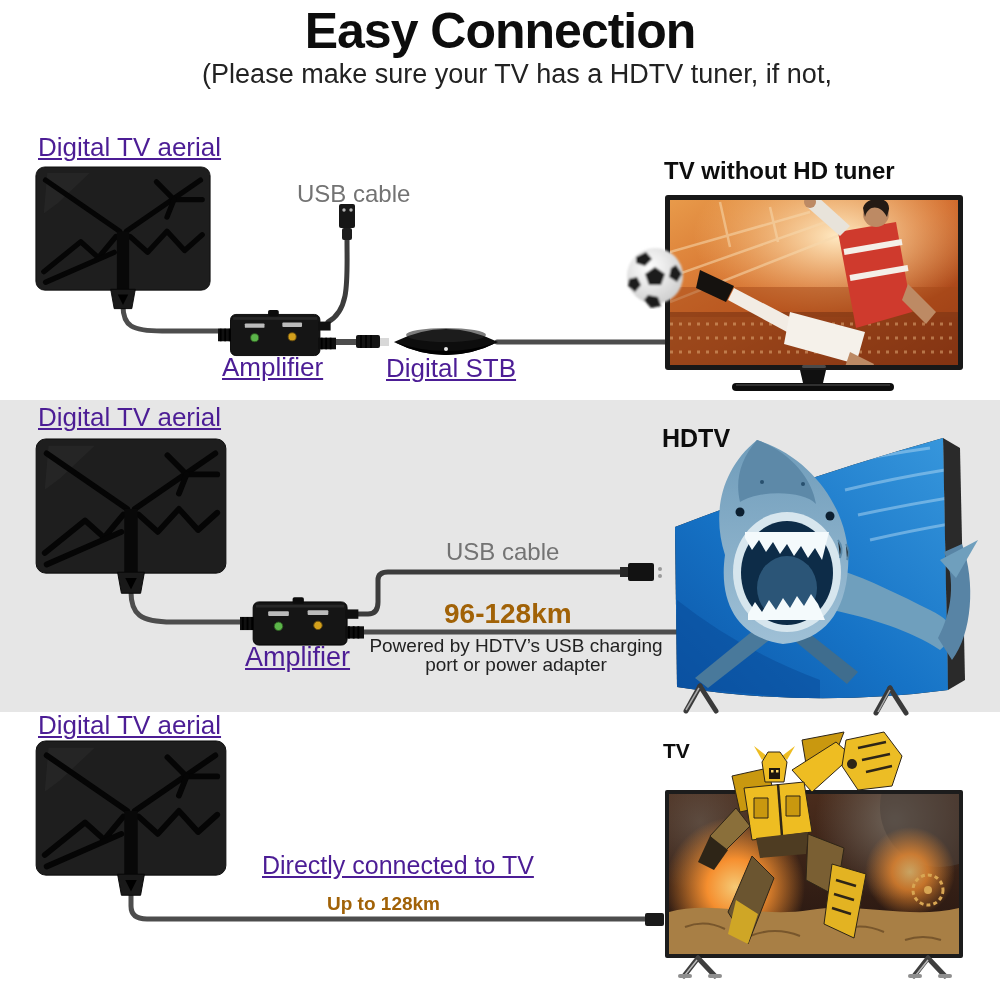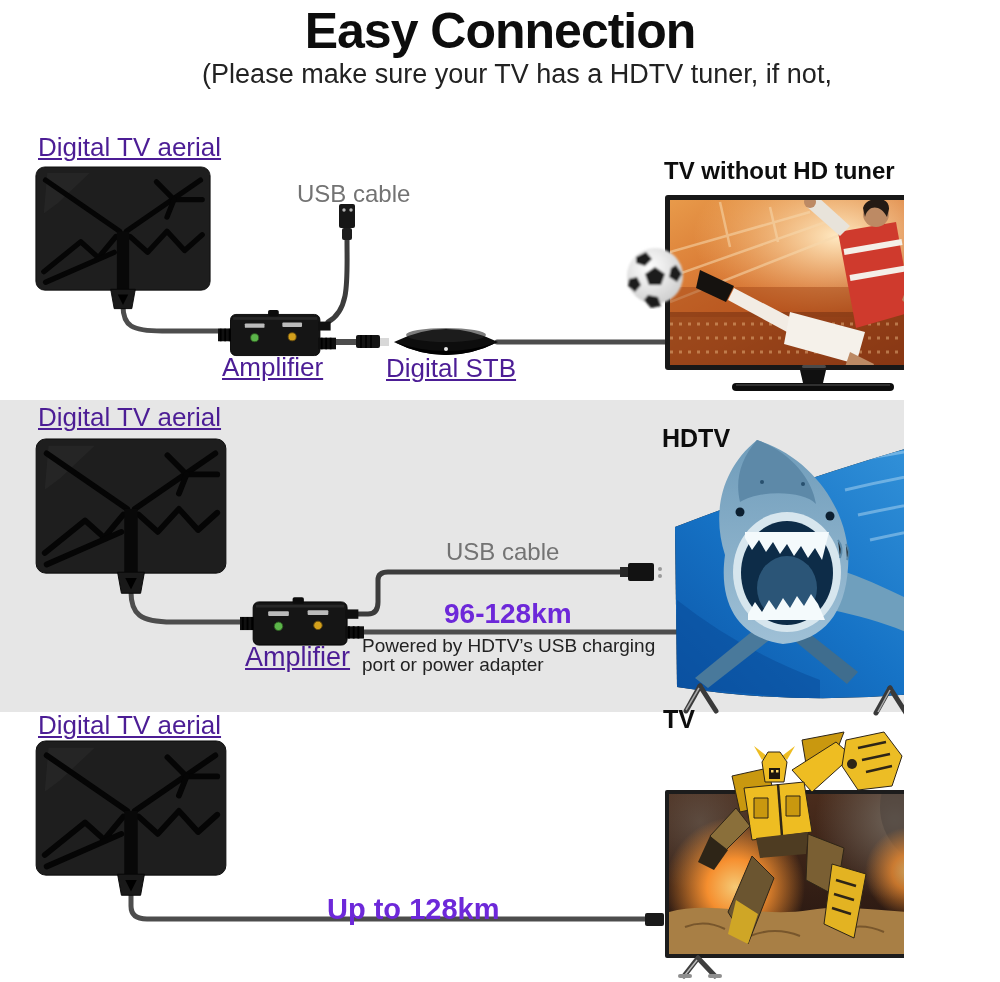--- a/index.html
+++ b/index.html
@@ -1,27 +1,27 @@
 <!DOCTYPE html>
 <html><head>
 <meta charset="utf-8">
 <style>
   html,body{margin:0;padding:0;background:#fff;}
-  .canvas{position:relative;width:904px;height:982px;background:#ffffff;
+  .canvas{position:relative;width:1000px;height:982px;background:#ffffff;
           font-family:"Liberation Sans",sans-serif;color:#1a1a1a;overflow:hidden;}
   .band{position:absolute;left:0;top:400px;width:1000px;height:312px;background:#e6e6e6;z-index:0;}
   .abs{position:absolute;}
   .z1{z-index:1}.z2{z-index:2}.z3{z-index:3}
   .title{left:0;top:2px;width:1000px;text-align:center;font-size:50px;font-weight:700;letter-spacing:-1px;color:#0d0d0d;}
   .sub{left:17px;width:1000px;text-align:center;font-size:27px;color:#222;}
   .lbl{font-size:26px;color:#4c1d95;white-space:nowrap;text-decoration:underline;}
   .lbl-sm{font-size:24px;color:#737373;white-space:nowrap;}
   .hd{font-weight:700;color:#0d0d0d;white-space:nowrap;}
-  .range{font-weight:700;font-size:28px;color:#6d28d9;white-space:nowrap;}
-  .note{width:308px;font-size:19px;line-height:19px;color:#222;}
+  .range{font-weight:700;font-size:28px;color:#a16207;white-space:nowrap;}
+  .note{width:308px;text-align:center;font-size:19px;line-height:19px;color:#222;}
   svg{display:block;}
 </style>
 </head>
 <body>
 
 <div class="canvas">
 
   <svg width="0" height="0" style="position:absolute">
     <defs>
       <symbol id="antenna" viewBox="0 0 200 168">
@@ -279,23 +279,24 @@
       <path d="M99,268 L86,290"></path>
         <path d="M290,270 L278,292"></path>
     </g>
   </svg>
 
   <div class="abs z3 lbl" style="left:38px;top:710px">Digital TV aerial</div>
   <svg class="abs z2" style="left:35px;top:740px" width="192" height="161">
       <use href="#antenna"></use>
     </svg>
 
-  <div class="abs z3 range" style="left:327px;top:893px;font-size:29px">Up to 128km</div>
-
-  <div class="abs z3 hd" style="left:663px;top:705px;font-size:25px">TV</div>
+  <div class="abs z3 lbl" style="left:262px;top:851px;font-size:25px">Directly connected to TV</div>
+  <div class="abs z3 range" style="left:327px;top:893px;font-size:19px">Up to 128km</div>
+
+  <div class="abs z3 hd" style="left:663px;top:739px;font-size:21px">TV</div>
 
   <svg class="abs z2" style="left:640px;top:712px" width="340" height="270" viewBox="0 0 340 270">
     <defs>
       <linearGradient id="fire" x1="0" y1="0" x2="0" y2="1">
         <stop offset="0" stop-color="#4a2c1c"></stop>
           <stop offset="1" stop-color="#241510"></stop>
       </linearGradient>
       <radialGradient id="glow1" cx="0.5" cy="0.5" r="0.5">
         <stop offset="0" stop-color="#ffd27a"></stop>
           <stop offset="0.4" stop-color="#ff9430"></stop>

